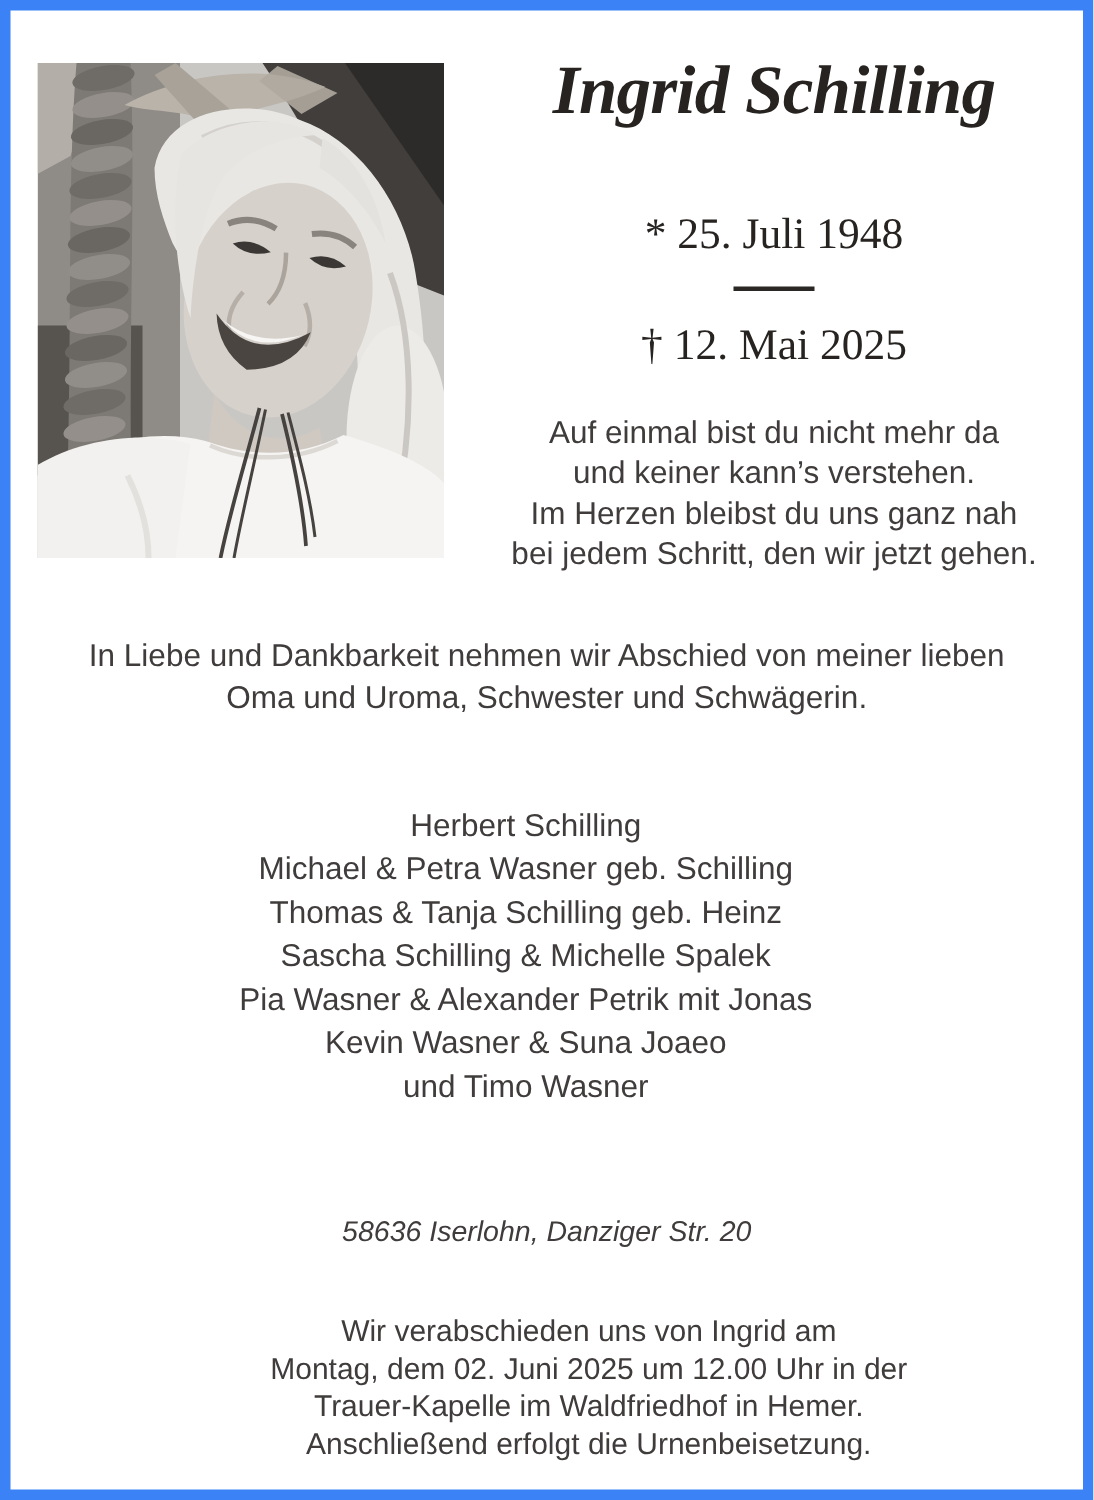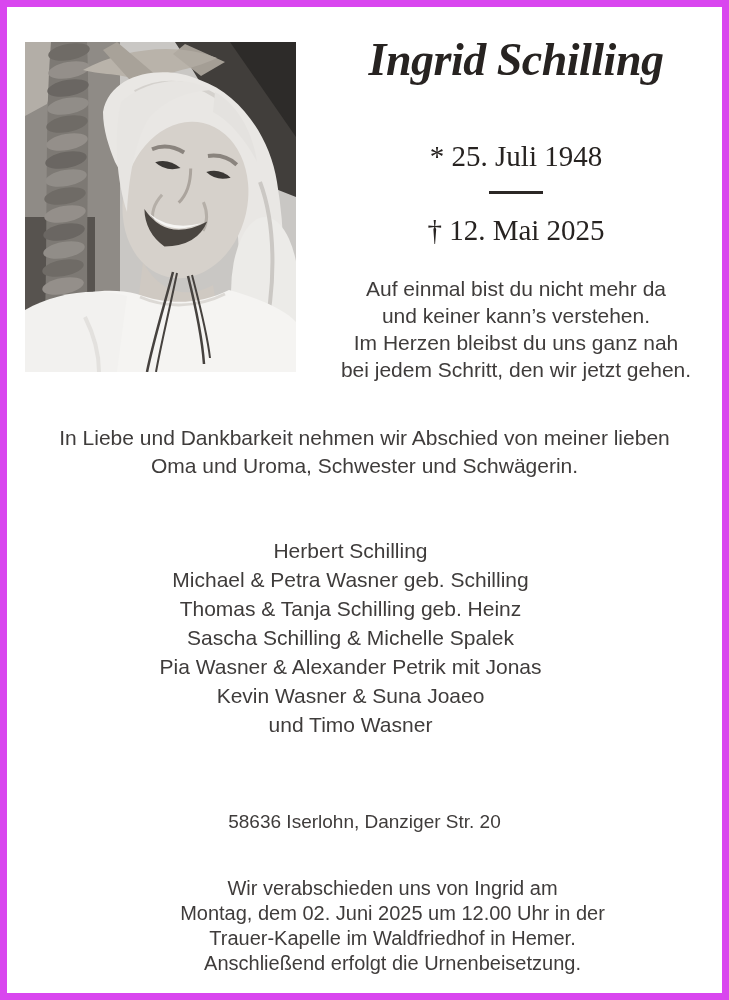--- a/index.html
+++ b/index.html
@@ -1,42 +1,42 @@
 <!DOCTYPE html>
 <html lang="de"><head>
 <meta charset="utf-8">
 <style>
   html,body{margin:0;padding:0;background:#ffffff;}
   .page{
     position:relative;
     width:729px;height:1000px;
     box-sizing:border-box;
     background:#ffffff;
-    border:7px solid #d946ef;
+    border:7px solid #3b82f6;
     overflow:hidden;
     font-family:"Liberation Sans","DejaVu Sans",sans-serif;
     color:#3f3c3b;
   }
   .serif{font-family:"Liberation Serif","DejaVu Serif",serif;color:#272321;}
   .photo{position:absolute;left:18px;top:35px;width:271px;height:330px;overflow:hidden;}
   .photo svg{display:block;}
   .head-col{position:absolute;left:323px;top:0;width:372px;height:420px;text-align:center;}
   .name{
     position:absolute;left:0;top:25px;width:100%;
     font-size:46px;line-height:1.2;font-style:italic;font-weight:600;
     letter-spacing:-0.5px;white-space:nowrap;
   }
   .maiden{position:absolute;left:0;top:80px;width:100%;font-size:27px;line-height:1.25;}
   .birth{position:absolute;left:0;top:131px;width:100%;font-size:29px;line-height:1.25;text-align:center;}
   .divider{position:absolute;left:50%;top:184px;width:54px;height:3px;margin-left:-27px;background:#2b2725;}
   .death{position:absolute;left:0;top:205px;width:100%;font-size:29px;line-height:1.25;}
   .verse{position:absolute;left:-30px;top:268px;width:432px;font-size:21px;line-height:27px;color:#3f3c3b;}
   .farewell{position:absolute;left:0;top:417px;width:715px;text-align:center;font-size:21px;line-height:27.5px;}
   .mourners{position:absolute;left:0;top:529px;width:715px;padding-right:28px;box-sizing:border-box;text-align:center;font-size:21px;line-height:29px;}
-  .address{position:absolute;left:0;top:803px;width:715px;text-align:center;font-size:19px;line-height:24px;}
+  .address{position:absolute;left:0;top:803px;width:715px;text-align:center;font-size:19px;line-height:24px;font-style:italic;}
   .funeral{position:absolute;left:0;top:869px;width:715px;padding-right:22px;box-sizing:border-box;text-align:center;font-size:20px;line-height:25px;margin-left:39px;}
 </style>
 </head>
 <body>
 
 <div class="page">
 
   <div class="photo">
     <svg width="271" height="330" viewBox="0 0 271 330" xmlns="http://www.w3.org/2000/svg" role="img">
       <rect x="0" y="0" width="271" height="330" fill="#c9c7c4"></rect>

